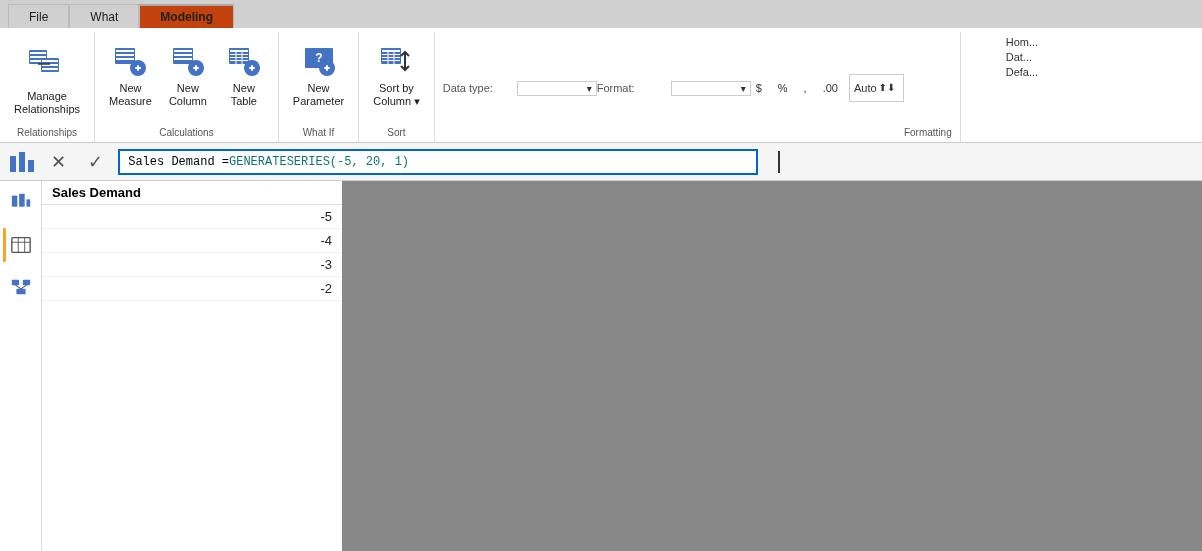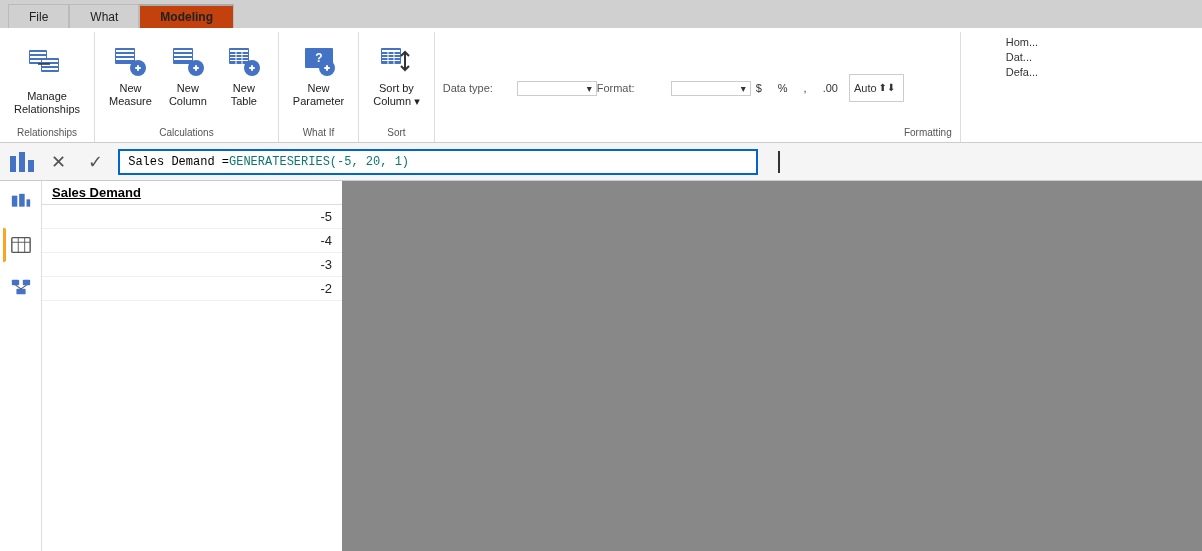--- a/index.html
+++ b/index.html
@@ -248,21 +248,20 @@
       background: #fff;
       display: flex;
       flex-direction: column;
     }
     .data-table-header {
       background: #fff;
       padding: 4px 10px;
       font-weight: 700;
       font-size: 13px;
       border-bottom: 1px solid #ddd;
-      text-decoration: underline;
     }
     .data-table-body {
       flex: 1;
       overflow-y: auto;
     }
     .data-table-row {
       padding: 4px 10px;
       text-align: right;
       border-bottom: 1px solid #f0f0f0;
       font-size: 13px;

